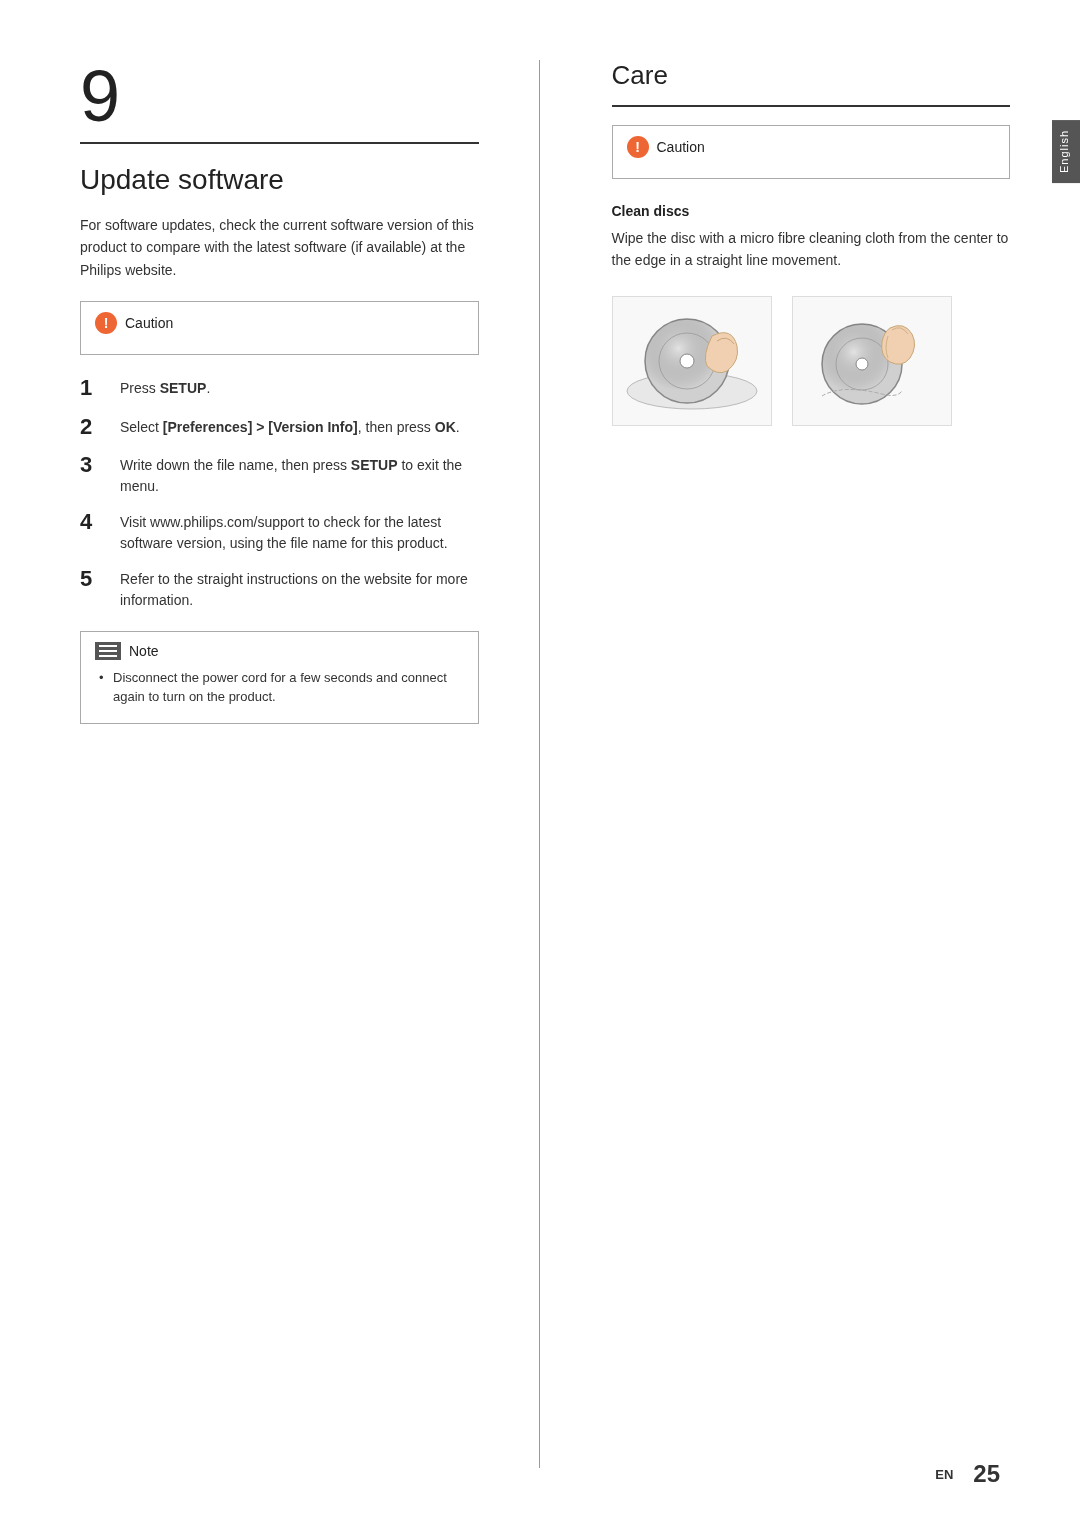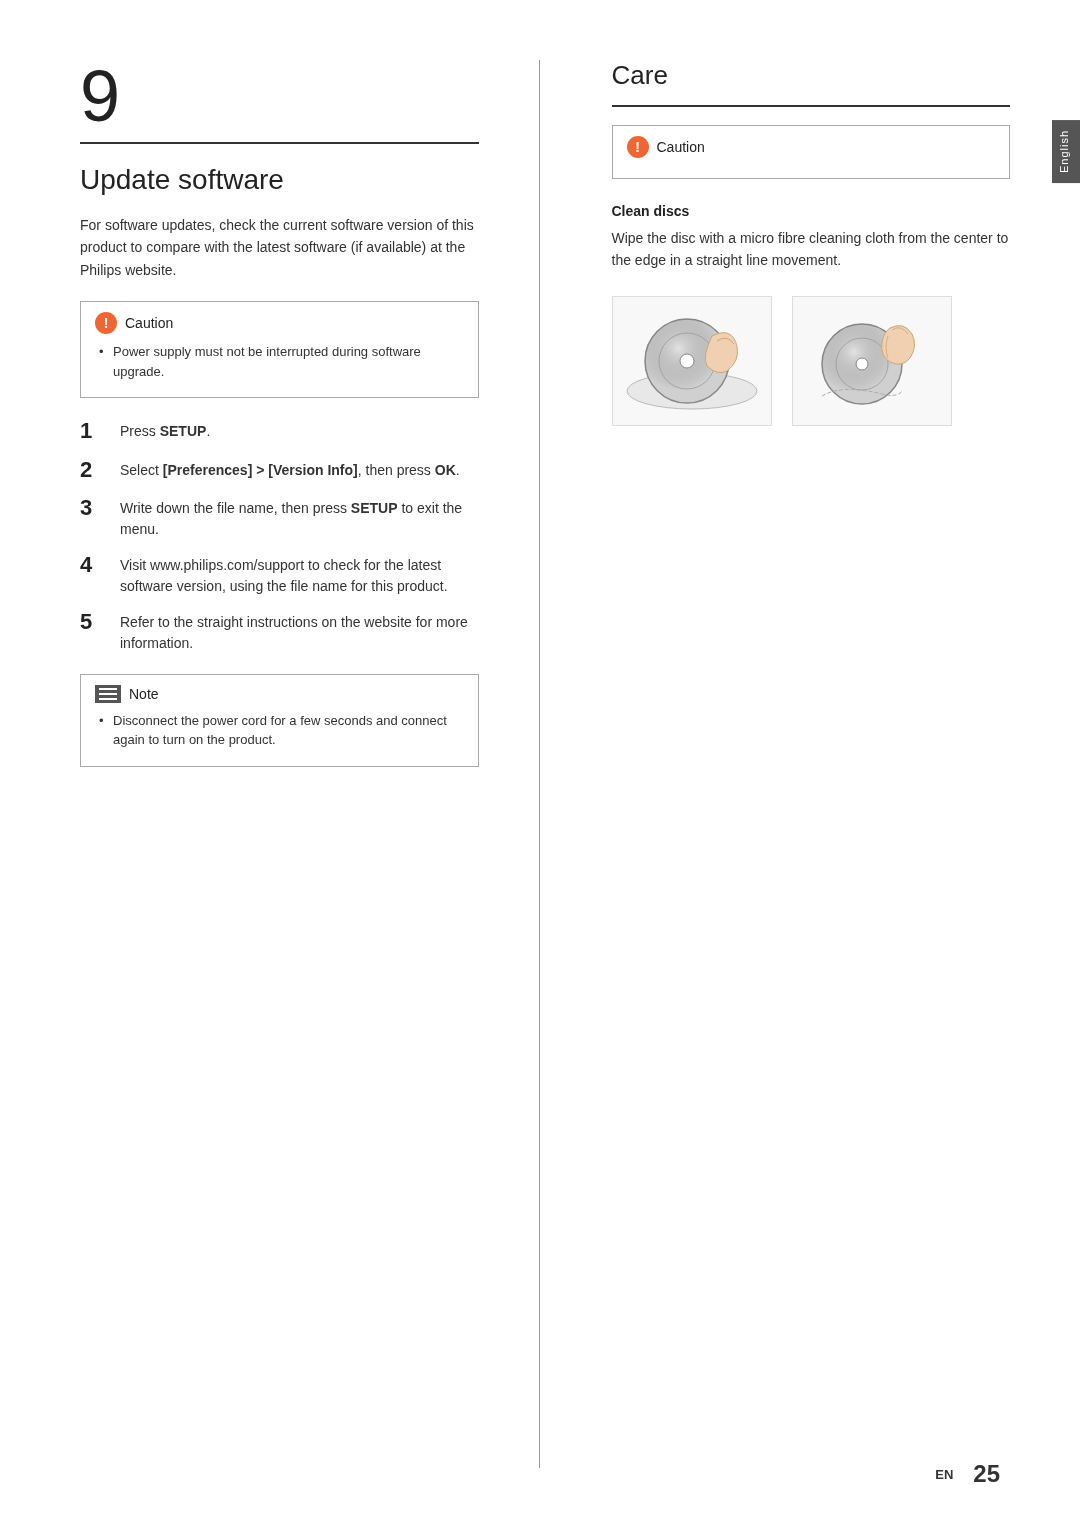--- a/index.html
+++ b/index.html
@@ -260,23 +260,20 @@
 
       <div class="section-heading">Update software</div>
 
       <p class="section-text">For software updates, check the current software version of this product to compare with the latest software (if available) at the Philips website.</p>
 
       <div class="notice-box">
         <div class="notice-header">
           <div class="notice-icon-caution">!</div>
           <span class="notice-label">Caution</span>
         </div>
-        <ul class="notice-content">
-          <li>Power supply must not be interrupted during software upgrade.</li>
-        </ul>
       </div>
 
       <ol class="steps-list">
         <li>
           <span class="step-number">1</span>
           <span class="step-content">Press <strong>SETUP</strong>.</span>
         </li>
         <li>
           <span class="step-number">2</span>
           <span class="step-content">Select <strong>[Preferences] &gt; [Version Info]</strong>, then press <strong>OK</strong>.</span>

